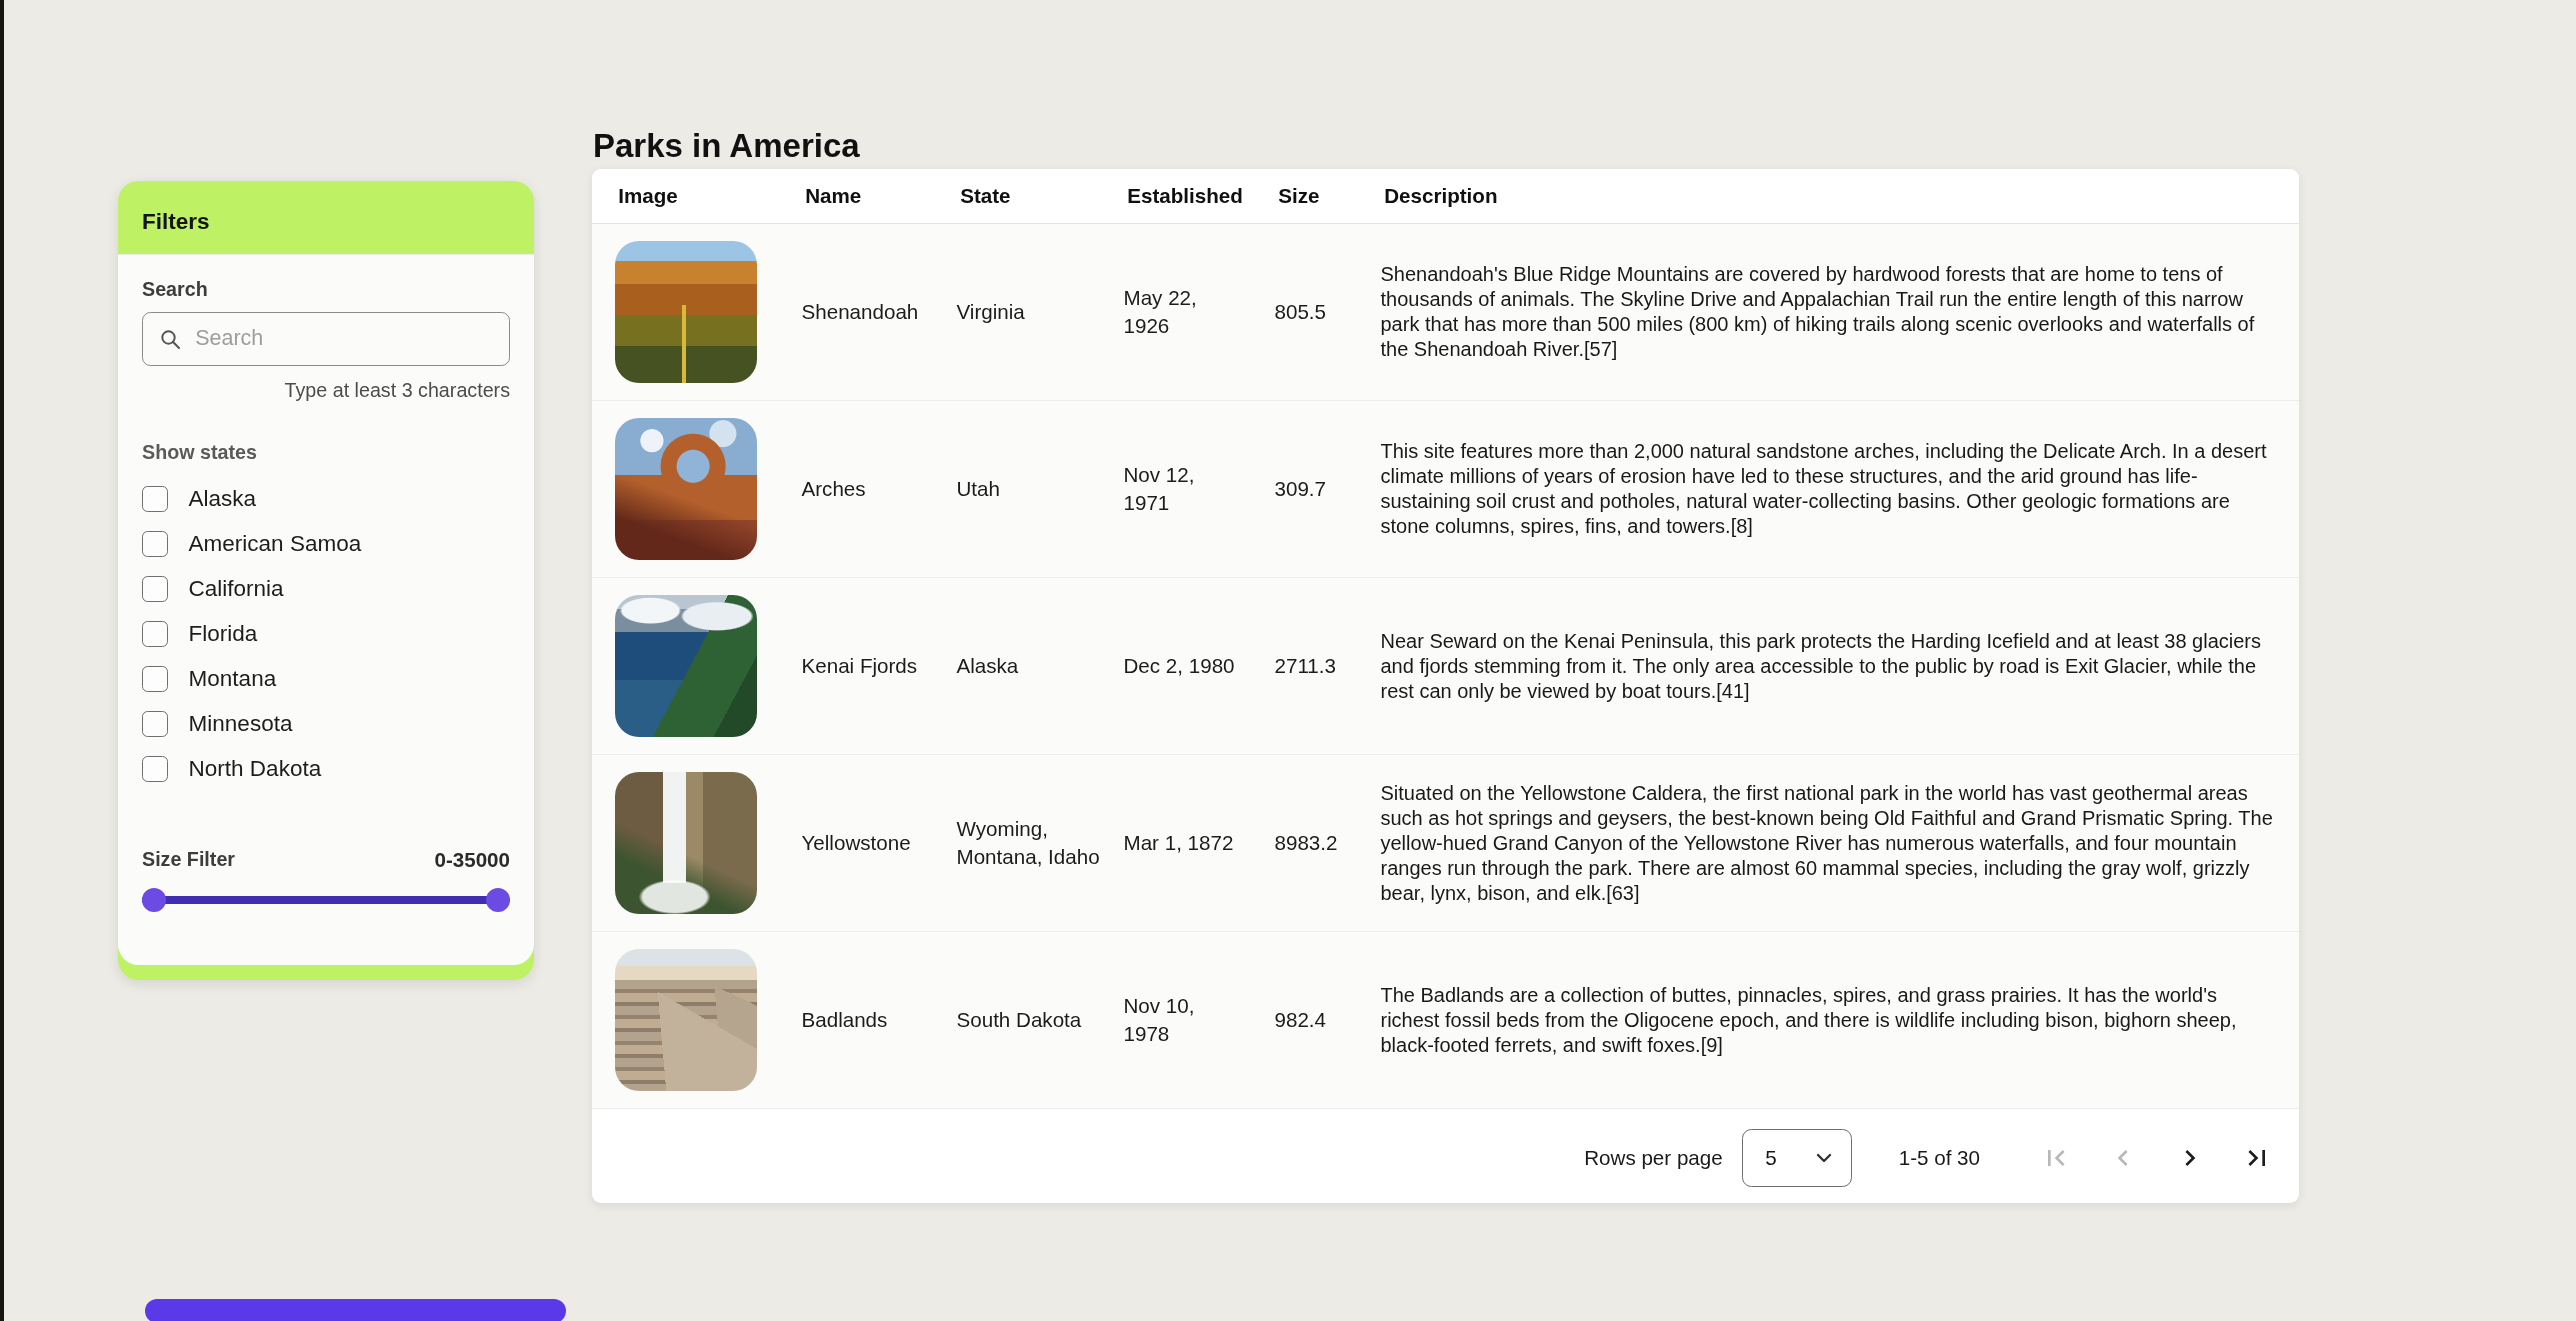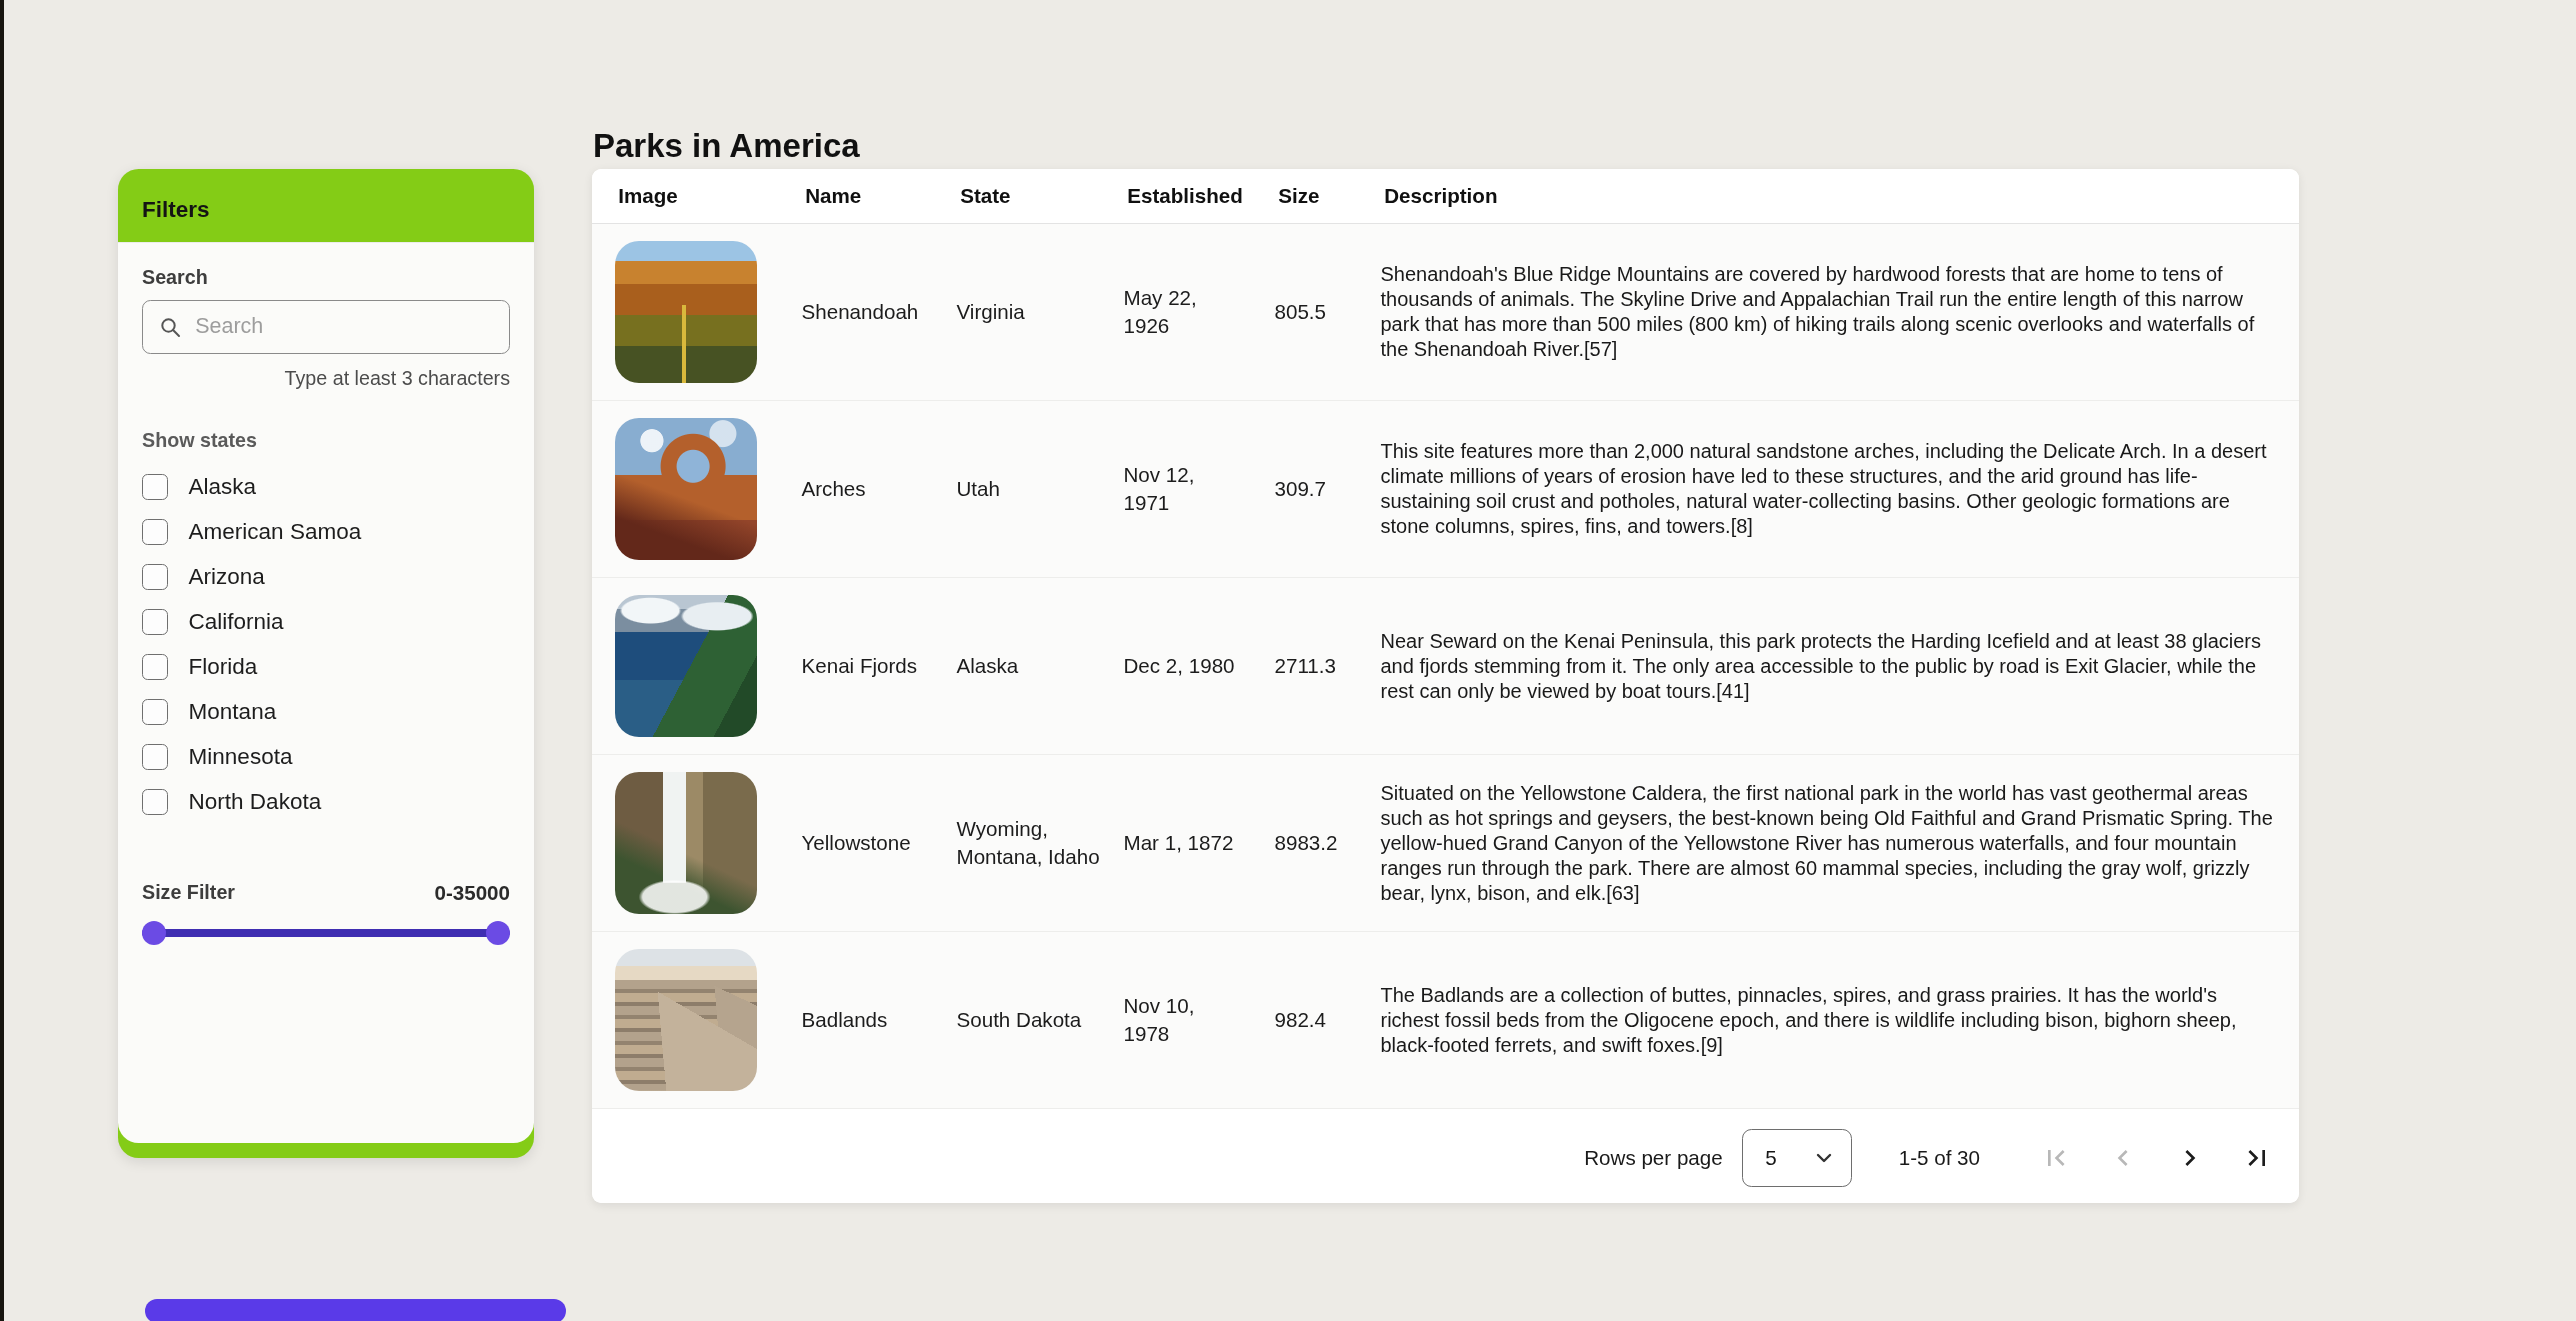--- a/index.html
+++ b/index.html
@@ -6,22 +6,22 @@
   body{
     width:2576px;height:1322px;position:relative;overflow:hidden;
     background:#edebe6;
     font-family:"Liberation Sans", sans-serif;
     color:#1c1c1c;
   }
   .left-edge{position:absolute;left:0;top:0;width:3.7px;height:1322px;background:#17150f;}
 
   
   .filters-card{
-    position:absolute;left:118px;top:169px;width:416px;height:989px;
-    background:#84cc16;border-radius:20.6px;
+    position:absolute;left:118px;top:181px;width:416px;height:799px;
+    background:#bef264;border-radius:20.6px;
     box-shadow:0 3.7px 13px rgba(0,0,0,.10);
     box-sizing:border-box;
   }
   .f-header{padding:28px 24px 19px;font-size:22.5px;font-weight:700;color:#141414;border-bottom:0.9px solid #ececec;}
   .f-body{padding:22.5px 24px 0;background:#fbfbf9;border-radius:0 0 20.6px 20.6px;height:calc(100% - 89px);box-sizing:border-box;}
   .search-label{font-size:19.7px;font-weight:600;color:#3d3d3d;margin-bottom:11.2px;}
   .search-box{
     display:flex;align-items:center;gap:11.2px;
     height:54px;border:0.9px solid #8a8a8a;border-radius:8.4px;background:#fbfbf9;
     padding:0 15px;box-sizing:border-box;
@@ -140,24 +140,20 @@
   <label class="state-row">
     <span class="checkbox"></span>
     <span class="state-label">Alaska</span>
   </label>
 
   <label class="state-row">
     <span class="checkbox"></span>
     <span class="state-label">American Samoa</span>
   </label>
 
-  <label class="state-row">
-    <span class="checkbox"></span>
-    <span class="state-label">Arizona</span>
-  </label>
 
   <label class="state-row">
     <span class="checkbox"></span>
     <span class="state-label">California</span>
   </label>
 
   <label class="state-row">
     <span class="checkbox"></span>
     <span class="state-label">Florida</span>
   </label>

